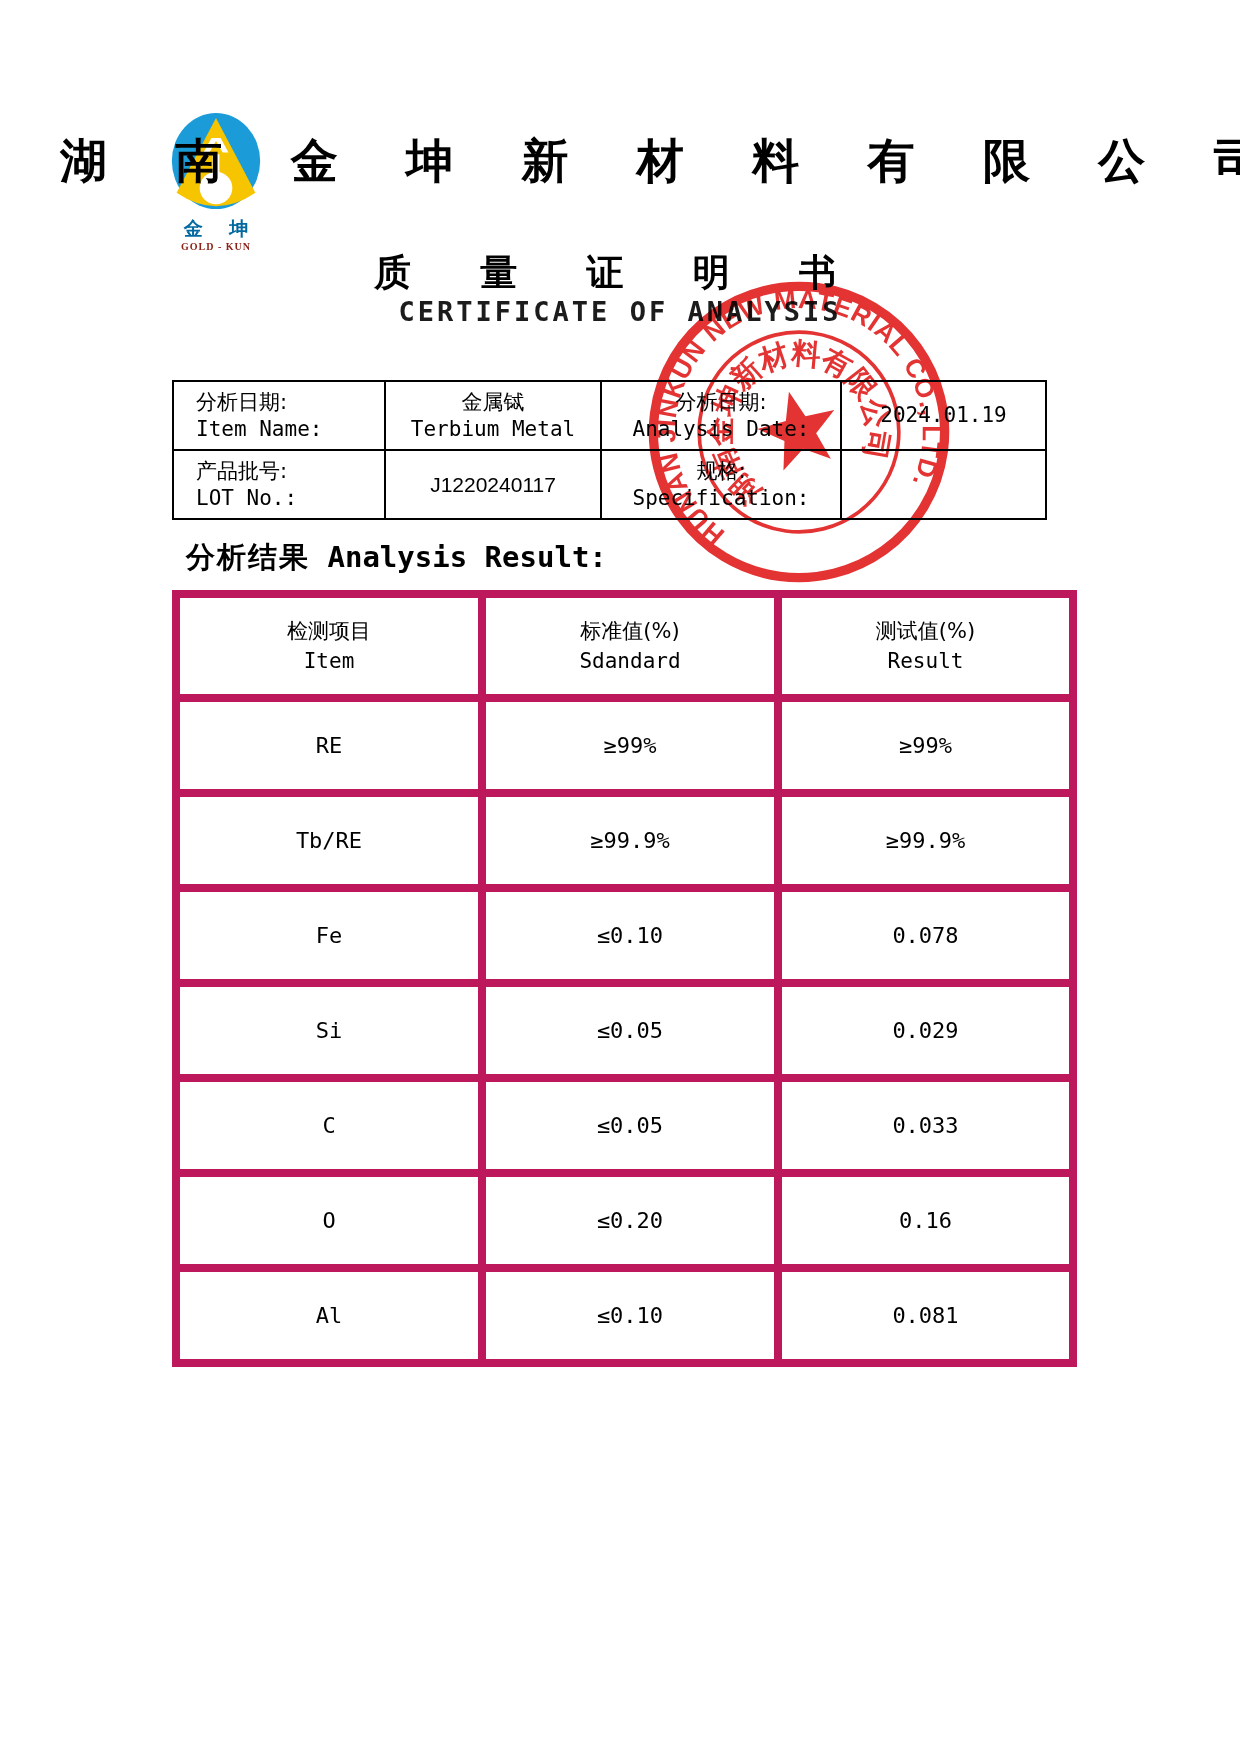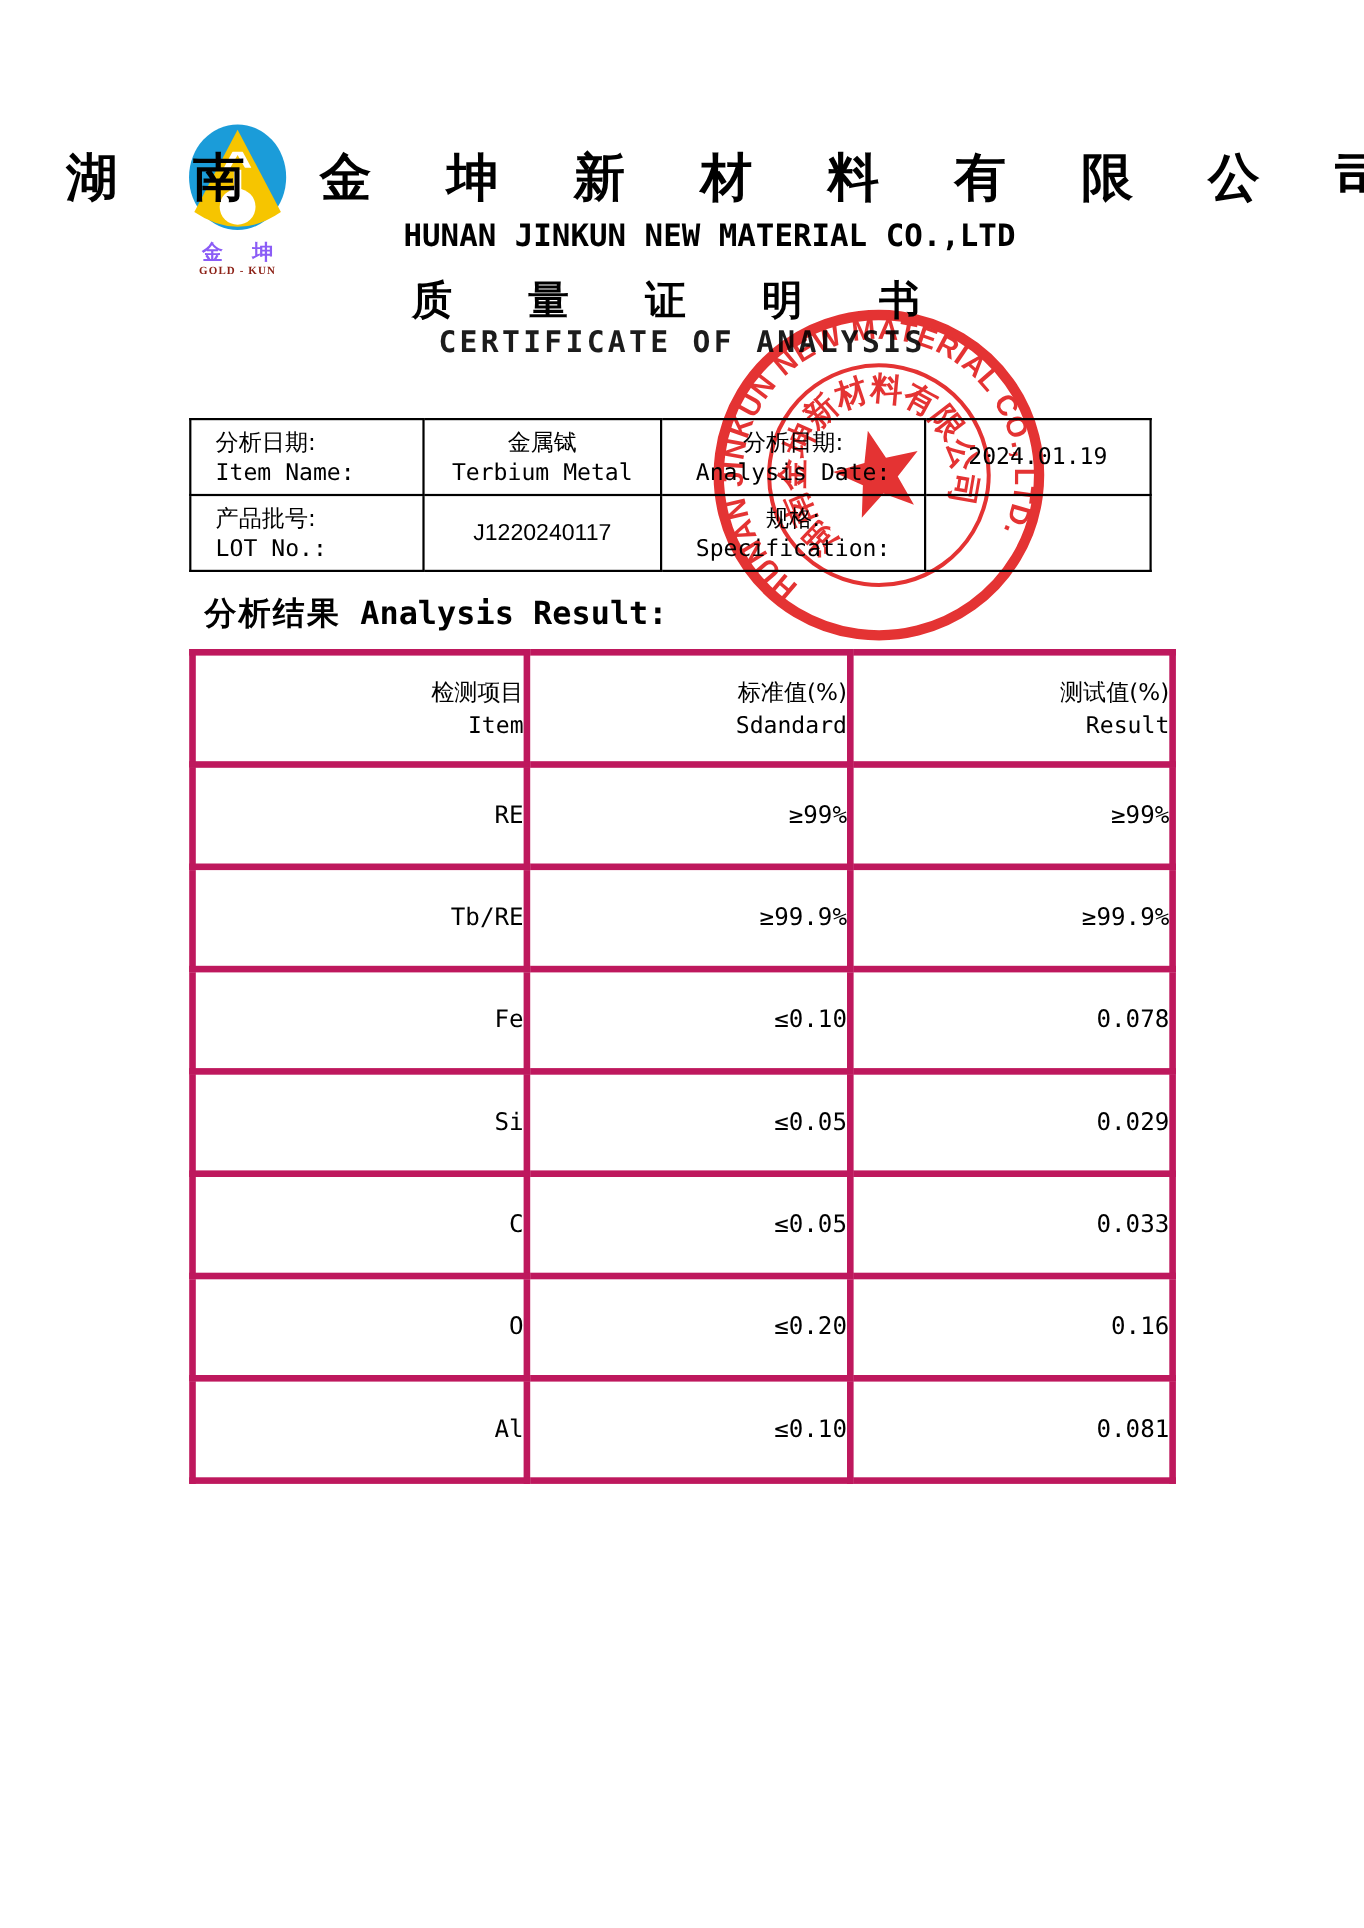--- a/index.html
+++ b/index.html
@@ -5,21 +5,21 @@
   html,body{margin:0;padding:0;background:#e8e8e8;}
   .page{
     position:relative;width:1240px;height:1753px;background:#ffffff;
     margin:0 auto;overflow:hidden;color:#000;
     font-family:"DejaVu Sans Mono","Liberation Mono",monospace;
   }
   
   .logo{position:absolute;left:166px;top:112px;width:100px;text-align:center;}
   .logo svg{display:block;margin:0 auto;}
   .logo-cn{font-family:"DejaVu Sans",sans-serif;font-weight:bold;font-size:19px;
-    letter-spacing:10px;color:#8b5cf6;margin-top:2px;padding-left:10px;white-space:nowrap;}
+    letter-spacing:10px;color:#0369a1;margin-top:2px;padding-left:10px;white-space:nowrap;}
   .logo-en{font-family:"Liberation Serif",serif;font-weight:bold;font-size:10px;
     color:#8d2318;letter-spacing:1px;margin-top:-1px;}
   .company-cn{position:absolute;left:0;right:0;top:130px;text-align:center;padding-left:60px;
     font-family:"DejaVu Serif","DejaVu Sans",serif;font-weight:bold;font-size:47px;
     letter-spacing:26px;white-space:nowrap;}
   .company-en{position:absolute;left:0;right:0;top:198px;text-align:center;padding-left:50px;
     font-weight:bold;font-size:28px;letter-spacing:0px;white-space:nowrap;}
   .doc-title-cn{position:absolute;left:0;right:0;top:248px;text-align:center;
     font-family:Liberation Serif, serif;font-weight:bold;font-size:37px;
     letter-spacing:30px;white-space:nowrap;}
@@ -34,21 +34,21 @@
   .info-table .val{text-align:center;}
   .cn-line{font-family:"DejaVu Sans",sans-serif;}
   .lot-val{font-family:Liberation Sans, sans-serif;font-size:24px;margin-top:31px;}
   
   .section-heading{position:absolute;left:186px;top:538px;font-size:29px;font-weight:bold;
     white-space:nowrap;}
   .section-heading .cn-line{display:inline;letter-spacing:2px;}
   
   .results-table{position:absolute;left:172px;top:590px;width:873px;border-collapse:collapse;
     table-layout:fixed;}
-  .results-table th,.results-table td{border:6px solid #be185d;text-align:right;
+  .results-table th,.results-table td{border:8px solid #be185d;text-align:center;
     vertical-align:middle;font-weight:normal;padding:0;}
   .results-table th{height:96px;font-size:21px;line-height:30px;}
   .results-table td{height:87px;font-size:22px;}
   .col-item{width:298px;}.col-std{width:288px;}.col-res{width:287px;}
   
   .stamp{position:absolute;left:643px;top:276px;width:312px;height:312px;
     transform:rotate(-14deg);opacity:0.9;mix-blend-mode:multiply;pointer-events:none;}
 </style>
 </head>
 <body>
@@ -63,21 +63,20 @@
       <rect x="46.5" y="34" width="7" height="34" fill="#ffffff"></rect>
       <polygon points="50,18 63,42 37,42" fill="#ffffff"></polygon>
       <polygon points="50,10 59,27 41,27" fill="#f6c500"></polygon>
       <polygon points="50,30 58,44 42,44" fill="#f6c500"></polygon>
     </svg>
     <div class="logo-cn">金 坤</div>
     <div class="logo-en">GOLD - KUN</div>
   </div>
 
   <div class="company-cn">湖 南 金 坤 新 材 料 有 限 公 司</div>
-  <div class="company-en">HUNAN JINKUN NEW MATERIAL CO.,LTD</div>
   <div class="doc-title-cn">质 量 证 明 书</div>
   <div class="doc-title-en">CERTIFICATE OF ANALYSIS</div>
 
   <table class="info-table">
     <colgroup>
         <col style="width:212px">
         <col style="width:216px">
         <col style="width:240px">
         <col style="width:205px">
       </colgroup>

